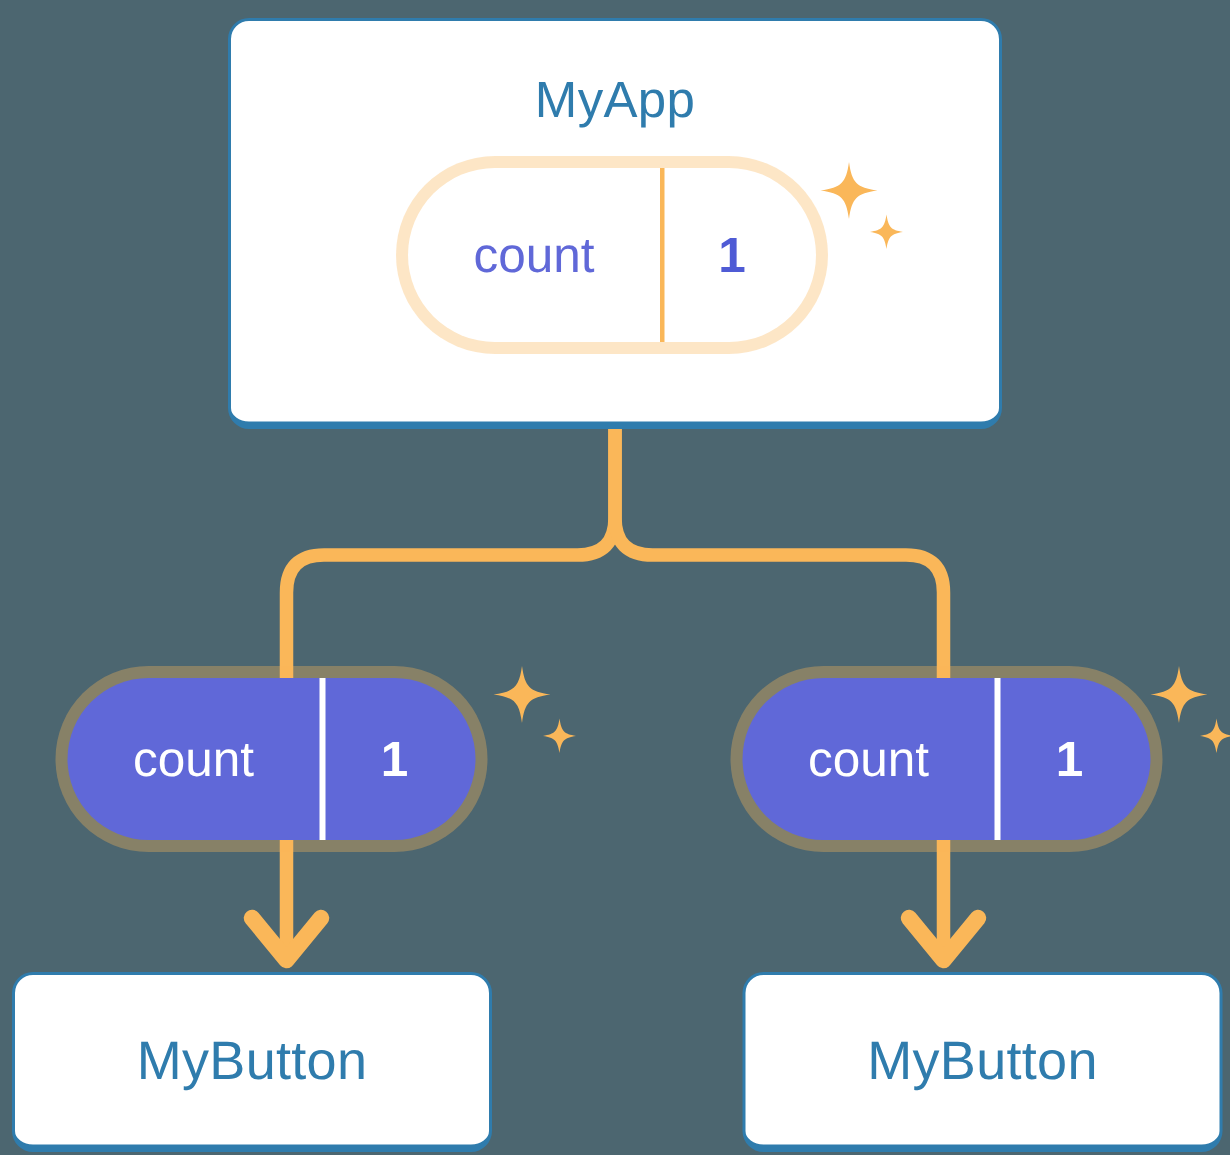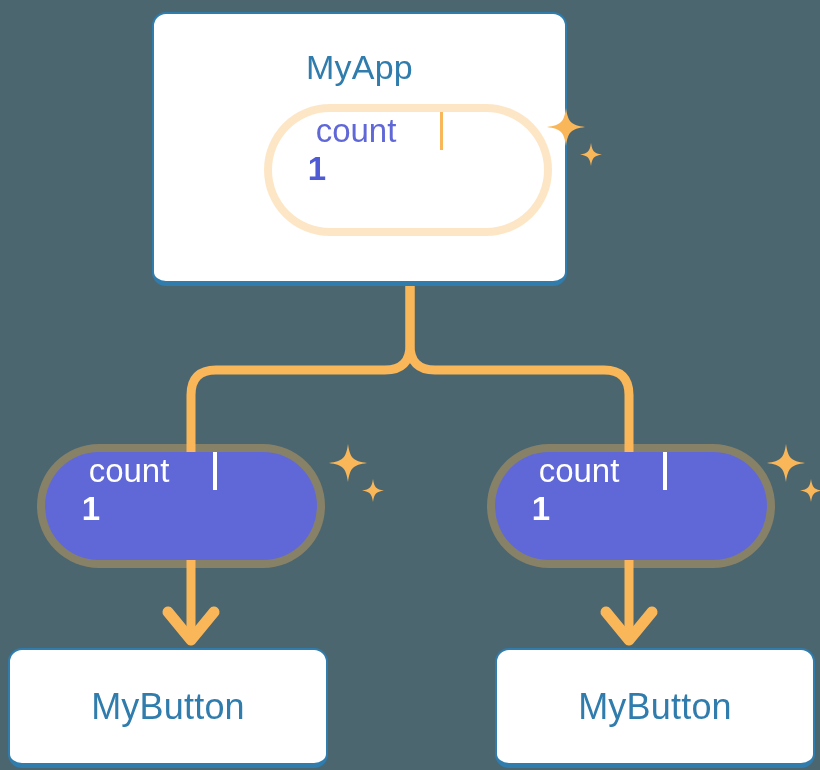--- a/index.html
+++ b/index.html
@@ -44,21 +44,21 @@
     font-size: 34px;
     font-weight: 400;
     letter-spacing: 0.2px;
     text-align: center;
     white-space: nowrap;
   }
 
   #card-myapp {
     left: 152px;
     top: 12px;
-    width: 415px;
+    width: 516px;
     height: 274px;
   }
   #card-myapp .card-title {
     margin-top: 34px;
   }
 
   .card-button {
     height: 120px;
     display: flex;
     align-items: center;
@@ -78,21 +78,20 @@
     box-sizing: border-box;
     border: 7px solid #f9b košer;
     border-radius: 999px;
     display: flex;
     align-items: stretch;
     overflow: hidden;
   }
   .pill {
     border-color: #fab759;
     box-shadow: 0 0 0 8px rgba(250,183,89,0.34);
-    flex-direction: column;
   }
   .pill-cell {
     display: flex;
     align-items: center;
     justify-content: center;
     font-size: 33px;
     white-space: nowrap;
   }
   .pill-key   { flex: 0 0 auto; }
   .pill-value { flex: 0 0 auto; font-weight: bold; }

